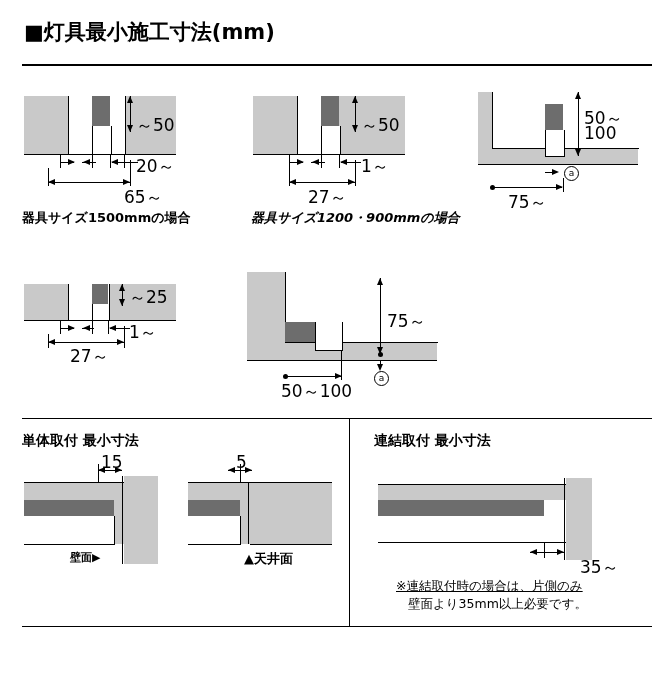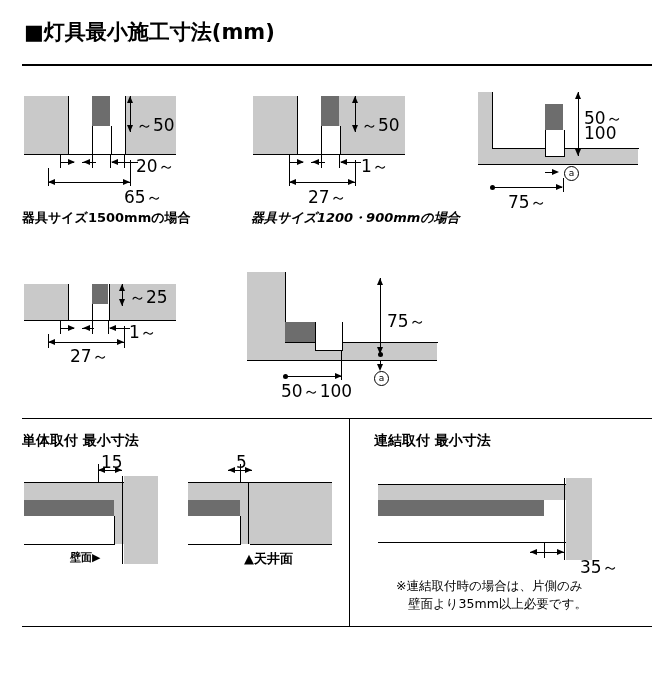--- a/index.html
+++ b/index.html
@@ -259,18 +259,18 @@
     <div class="grey" style="left:566px;top:478px;width:26px;height:82px;"></div>
     <div class="ln" style="left:564px;top:478px;width:1px;height:82px;"></div>
     <div class="ln" style="left:378px;top:484px;width:188px;height:1px;"></div>
 
     <div class="ln" style="left:530px;top:552px;width:34px;height:1px;"></div>
     <div class="arr-l" style="left:530px;top:549px;"></div>
     <div class="arr-r" style="left:557px;top:549px;"></div>
     <div class="ln" style="left:544px;top:542px;width:1px;height:16px;"></div>
     <div class="dim" style="left:536px;top:556px;margin-left:44px;">35～</div>
 
-    <div class="footnote" style="left:396px;top:578px;">※連結取付時の場合は、片側のみ</div>
+    <div class="footnote" style="left:396px;top:578px;text-decoration:underline;">※連結取付時の場合は、片側のみ</div>
     <div class="footnote" style="left:408px;top:596px;">壁面より35mm以上必要です。</div>
   </div>
 
 
 </div>
 
 </body></html>

